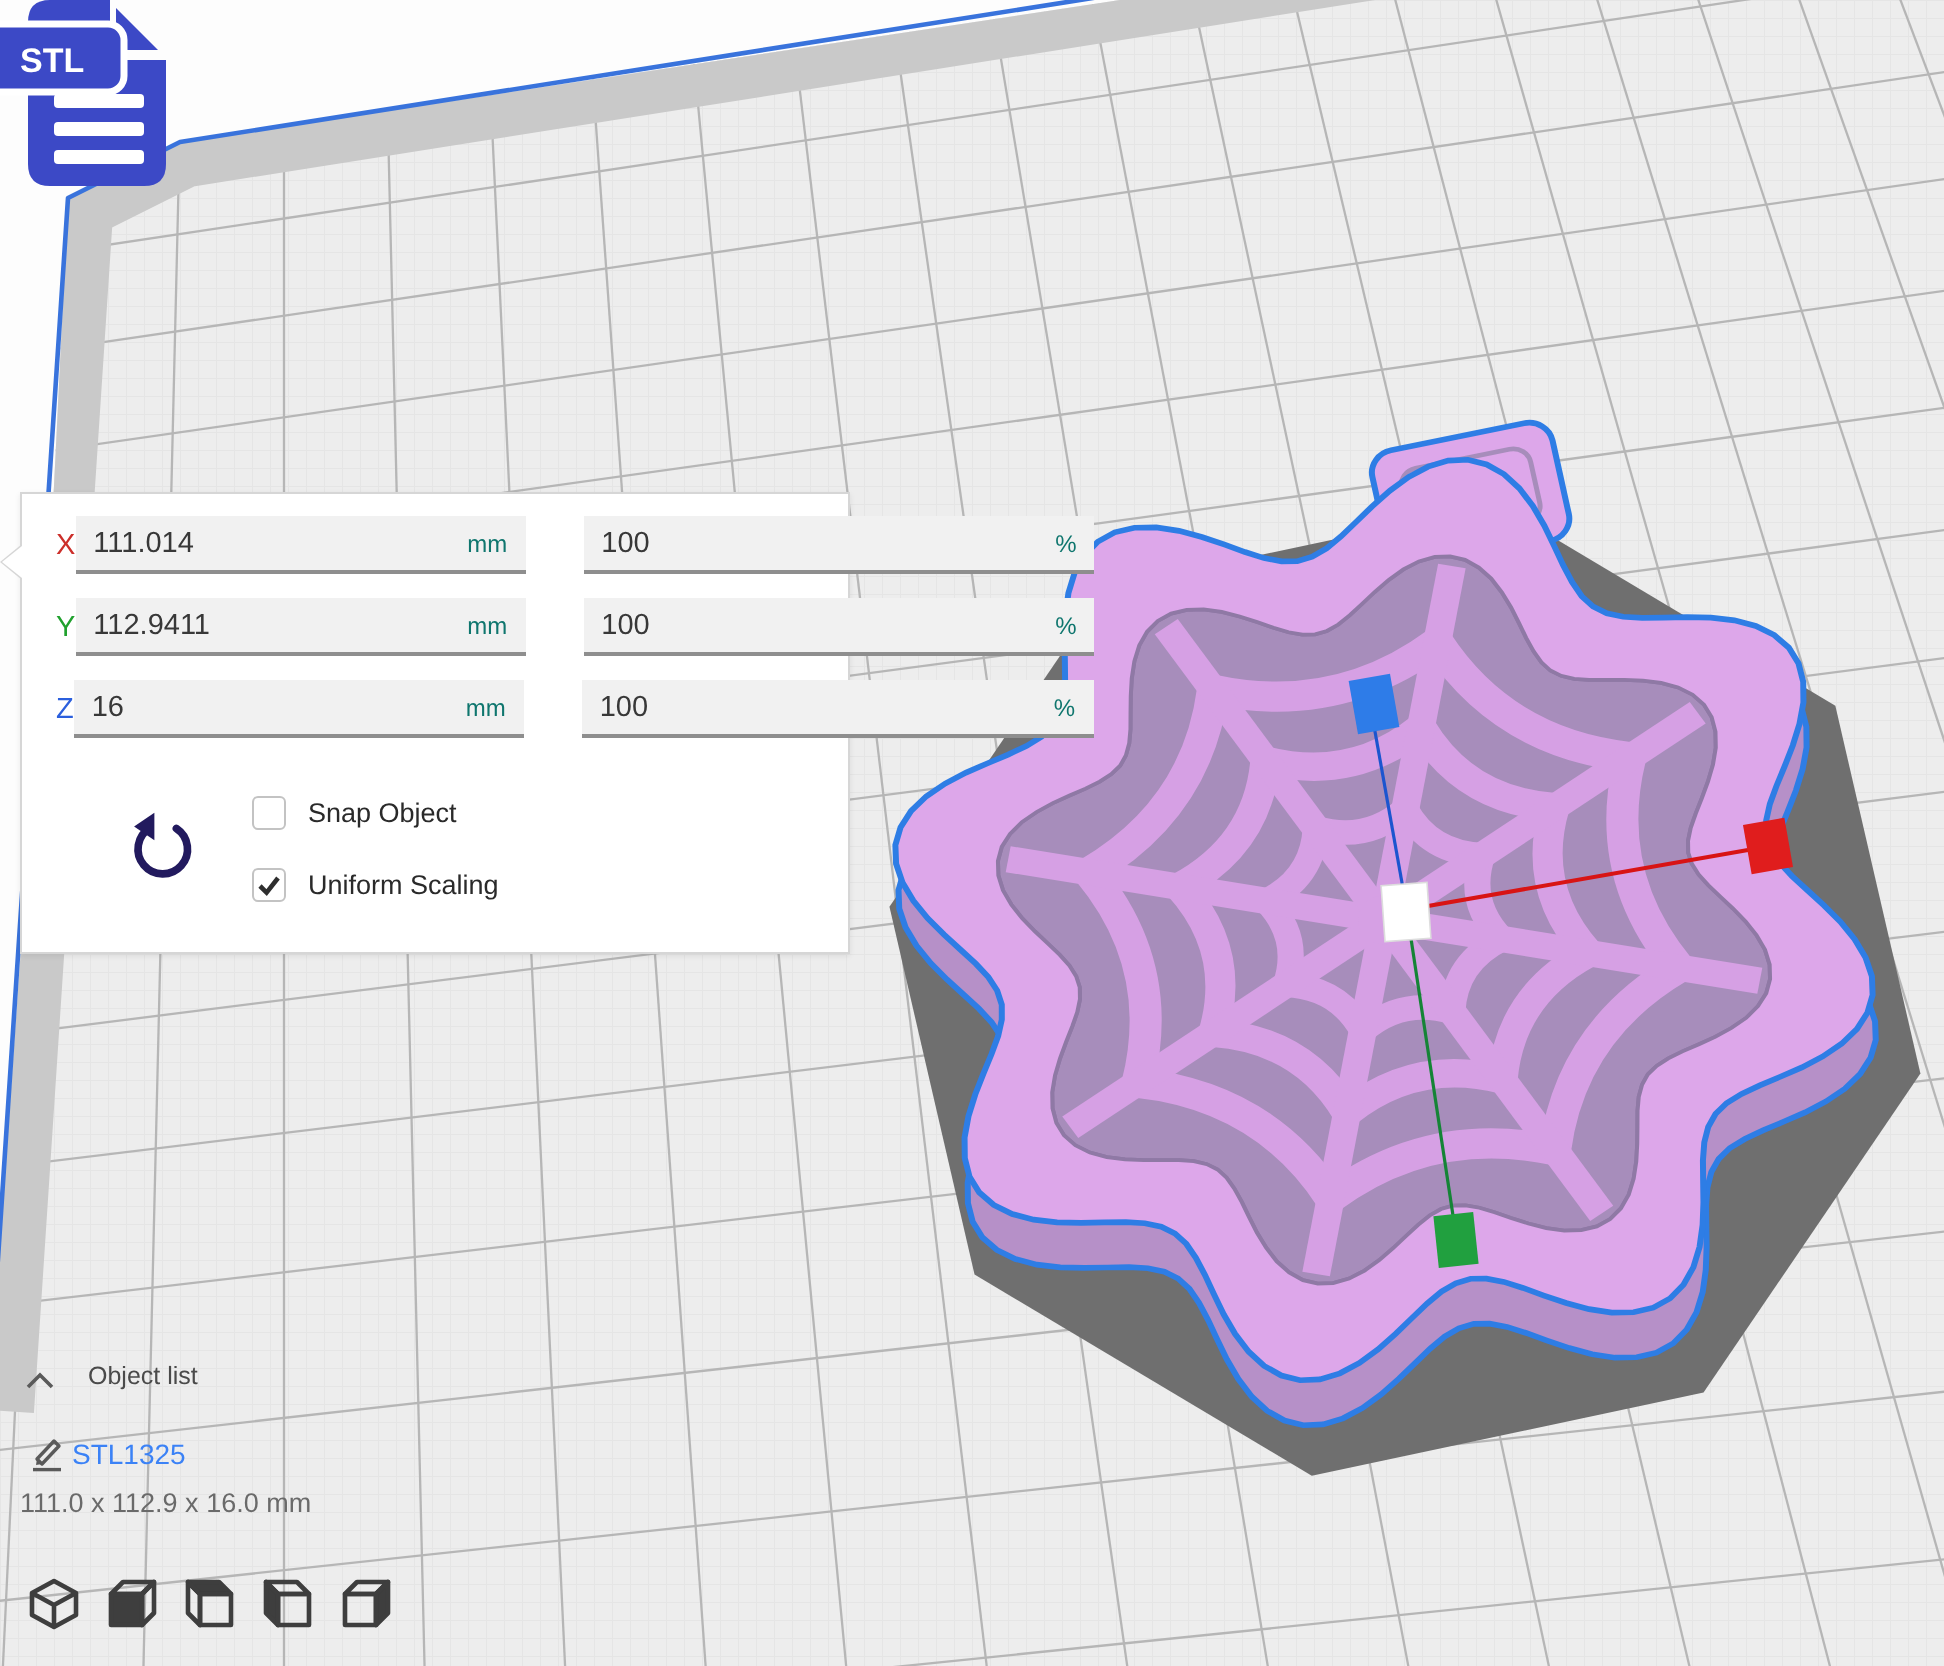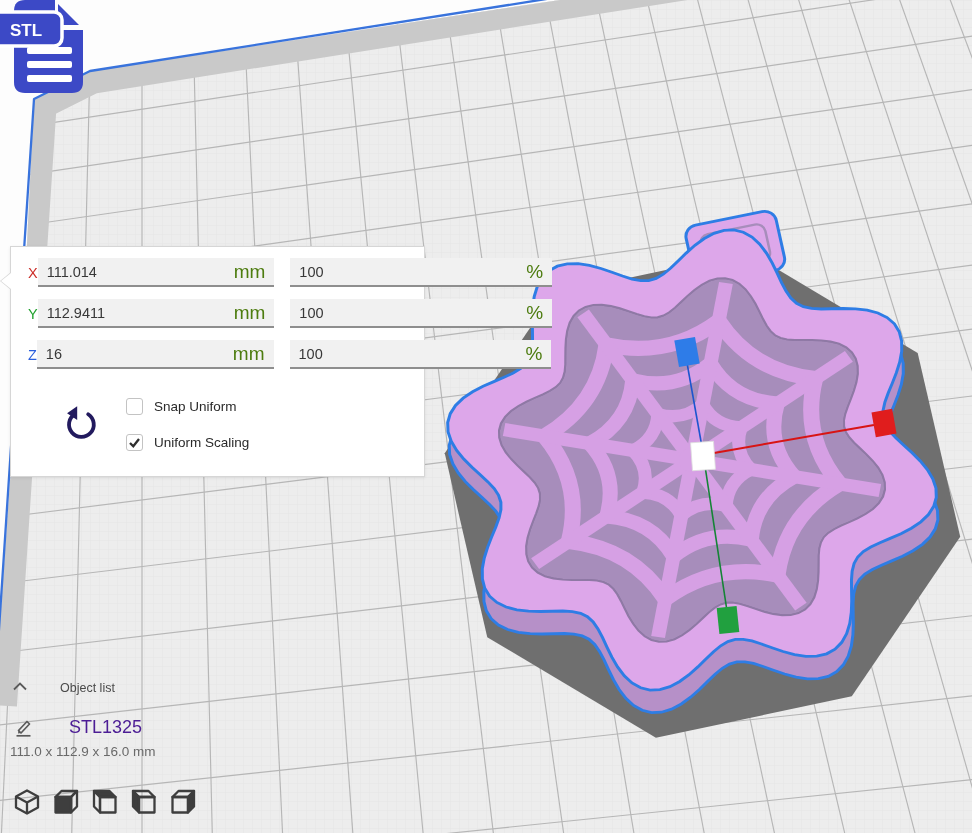--- a/index.html
+++ b/index.html
@@ -27,43 +27,43 @@
   .scale-panel .pointer-edge{
     position:absolute;left:-11px;top:25px;width:0;height:0;
     border-top:9px solid transparent;border-bottom:9px solid transparent;
     border-right:11px solid #d6d6d6;
   }
   .axis-row{display:flex;align-items:center;padding-left:17px;margin-top:10px;height:31px;}
   .axis-row:first-of-type{margin-top:13px;}
   .axis-label{width:26px;font-size:14.5px;}
   .field{
     flex:0 0 180px;height:29px;background:#f1f1f1;border-bottom:2px solid #8e8e8e;
-    display:flex;align-items:center;padding:0 9px;box-sizing:border-box;margin-right:16px;
+    display:flex;align-items:center;padding:0 9px;box-sizing:border-box;margin-right:29px;
   }
   .field.pct{margin-right:0;flex-basis:181px;gap:40px;}
   .field input{
     border:none;background:transparent;flex:1;min-width:0;padding:0;outline:none;
     font-size:14.5px;color:#383838;font-family:"Liberation Sans",sans-serif;
   }
-  .unit{color:#4d7c0f;font-size:19px;}
+  .unit{color:#0f766e;font-size:12px;}
   .reset-btn{position:absolute;left:52px;top:158px;width:36px;height:36px;cursor:pointer;background:none;border:none;padding:0;}
   .check-row{position:absolute;left:115px;display:flex;align-items:center;}
   .check-row.snap{top:151px;}
   .check-row.uniform{top:187px;text-align:center;}
   .checkbox{
     width:17px;height:17px;border:1.5px solid #c3c3c3;border-radius:3px;background:#fff;
     box-sizing:border-box;display:flex;align-items:center;justify-content:center;
   }
   .check-label{margin-left:11px;font-size:13.5px;color:#2a2a2a;}
 
   
-  .objlist-header{position:absolute;left:12px;top:681px;display:flex;align-items:flex-start;gap:16px;}
+  .objlist-header{position:absolute;left:12px;top:681px;display:flex;align-items:flex-end;}
   .objlist-title{margin-left:16px;font-size:12.5px;color:#4a4a4a;}
   .objlist-item{position:absolute;left:14px;top:717px;display:flex;align-items:center;}
-  .objlist-name{margin-left:35px;font-size:18px;color:#4c1d95;}
+  .objlist-name{margin-left:2px;font-size:14px;color:#3b82f6;}
   .dims-text{position:absolute;left:10px;top:744px;font-size:13.5px;color:#6a6a6a;}
 
   
   .view-toolbar{position:absolute;left:12px;top:787px;display:flex;gap:9px;}
   .view-btn{width:30px;height:30px;padding:0;border:none;background:none;cursor:pointer;}
 </style>
 </head>
 <body>
 
 <svg id="scene" width="972" height="833" viewBox="0 0 972 833">
@@ -226,21 +226,21 @@
     <svg width="36" height="36" viewBox="0 0 32 32">
       <path d="M22.4 8.2 A11 11 0 1 1 10.6 8.0" fill="none" stroke-width="3.4" stroke-linecap="round" stroke="#221a5e"></path>
       <polygon points="12.6,1.2 12.6,13.4 3.6,7.3" fill="#221a5e"></polygon>
     </svg>
   </button>
 
   <div class="check-row snap">
     <div class="checkbox">
       
     </div>
-    <span class="check-label">Snap Uniform</span>
+    <span class="check-label">Snap Object</span>
   </div>
 
   <div class="check-row uniform">
     <div class="checkbox">
       <svg width="15" height="15" viewBox="0 0 15 15">
         <polyline points="3,8 6.3,11.3 12,4" fill="none" stroke="#2e2e2e" stroke-width="2.3"></polyline>
       </svg>
     </div>
     <span class="check-label">Uniform Scaling</span>
   </div>

